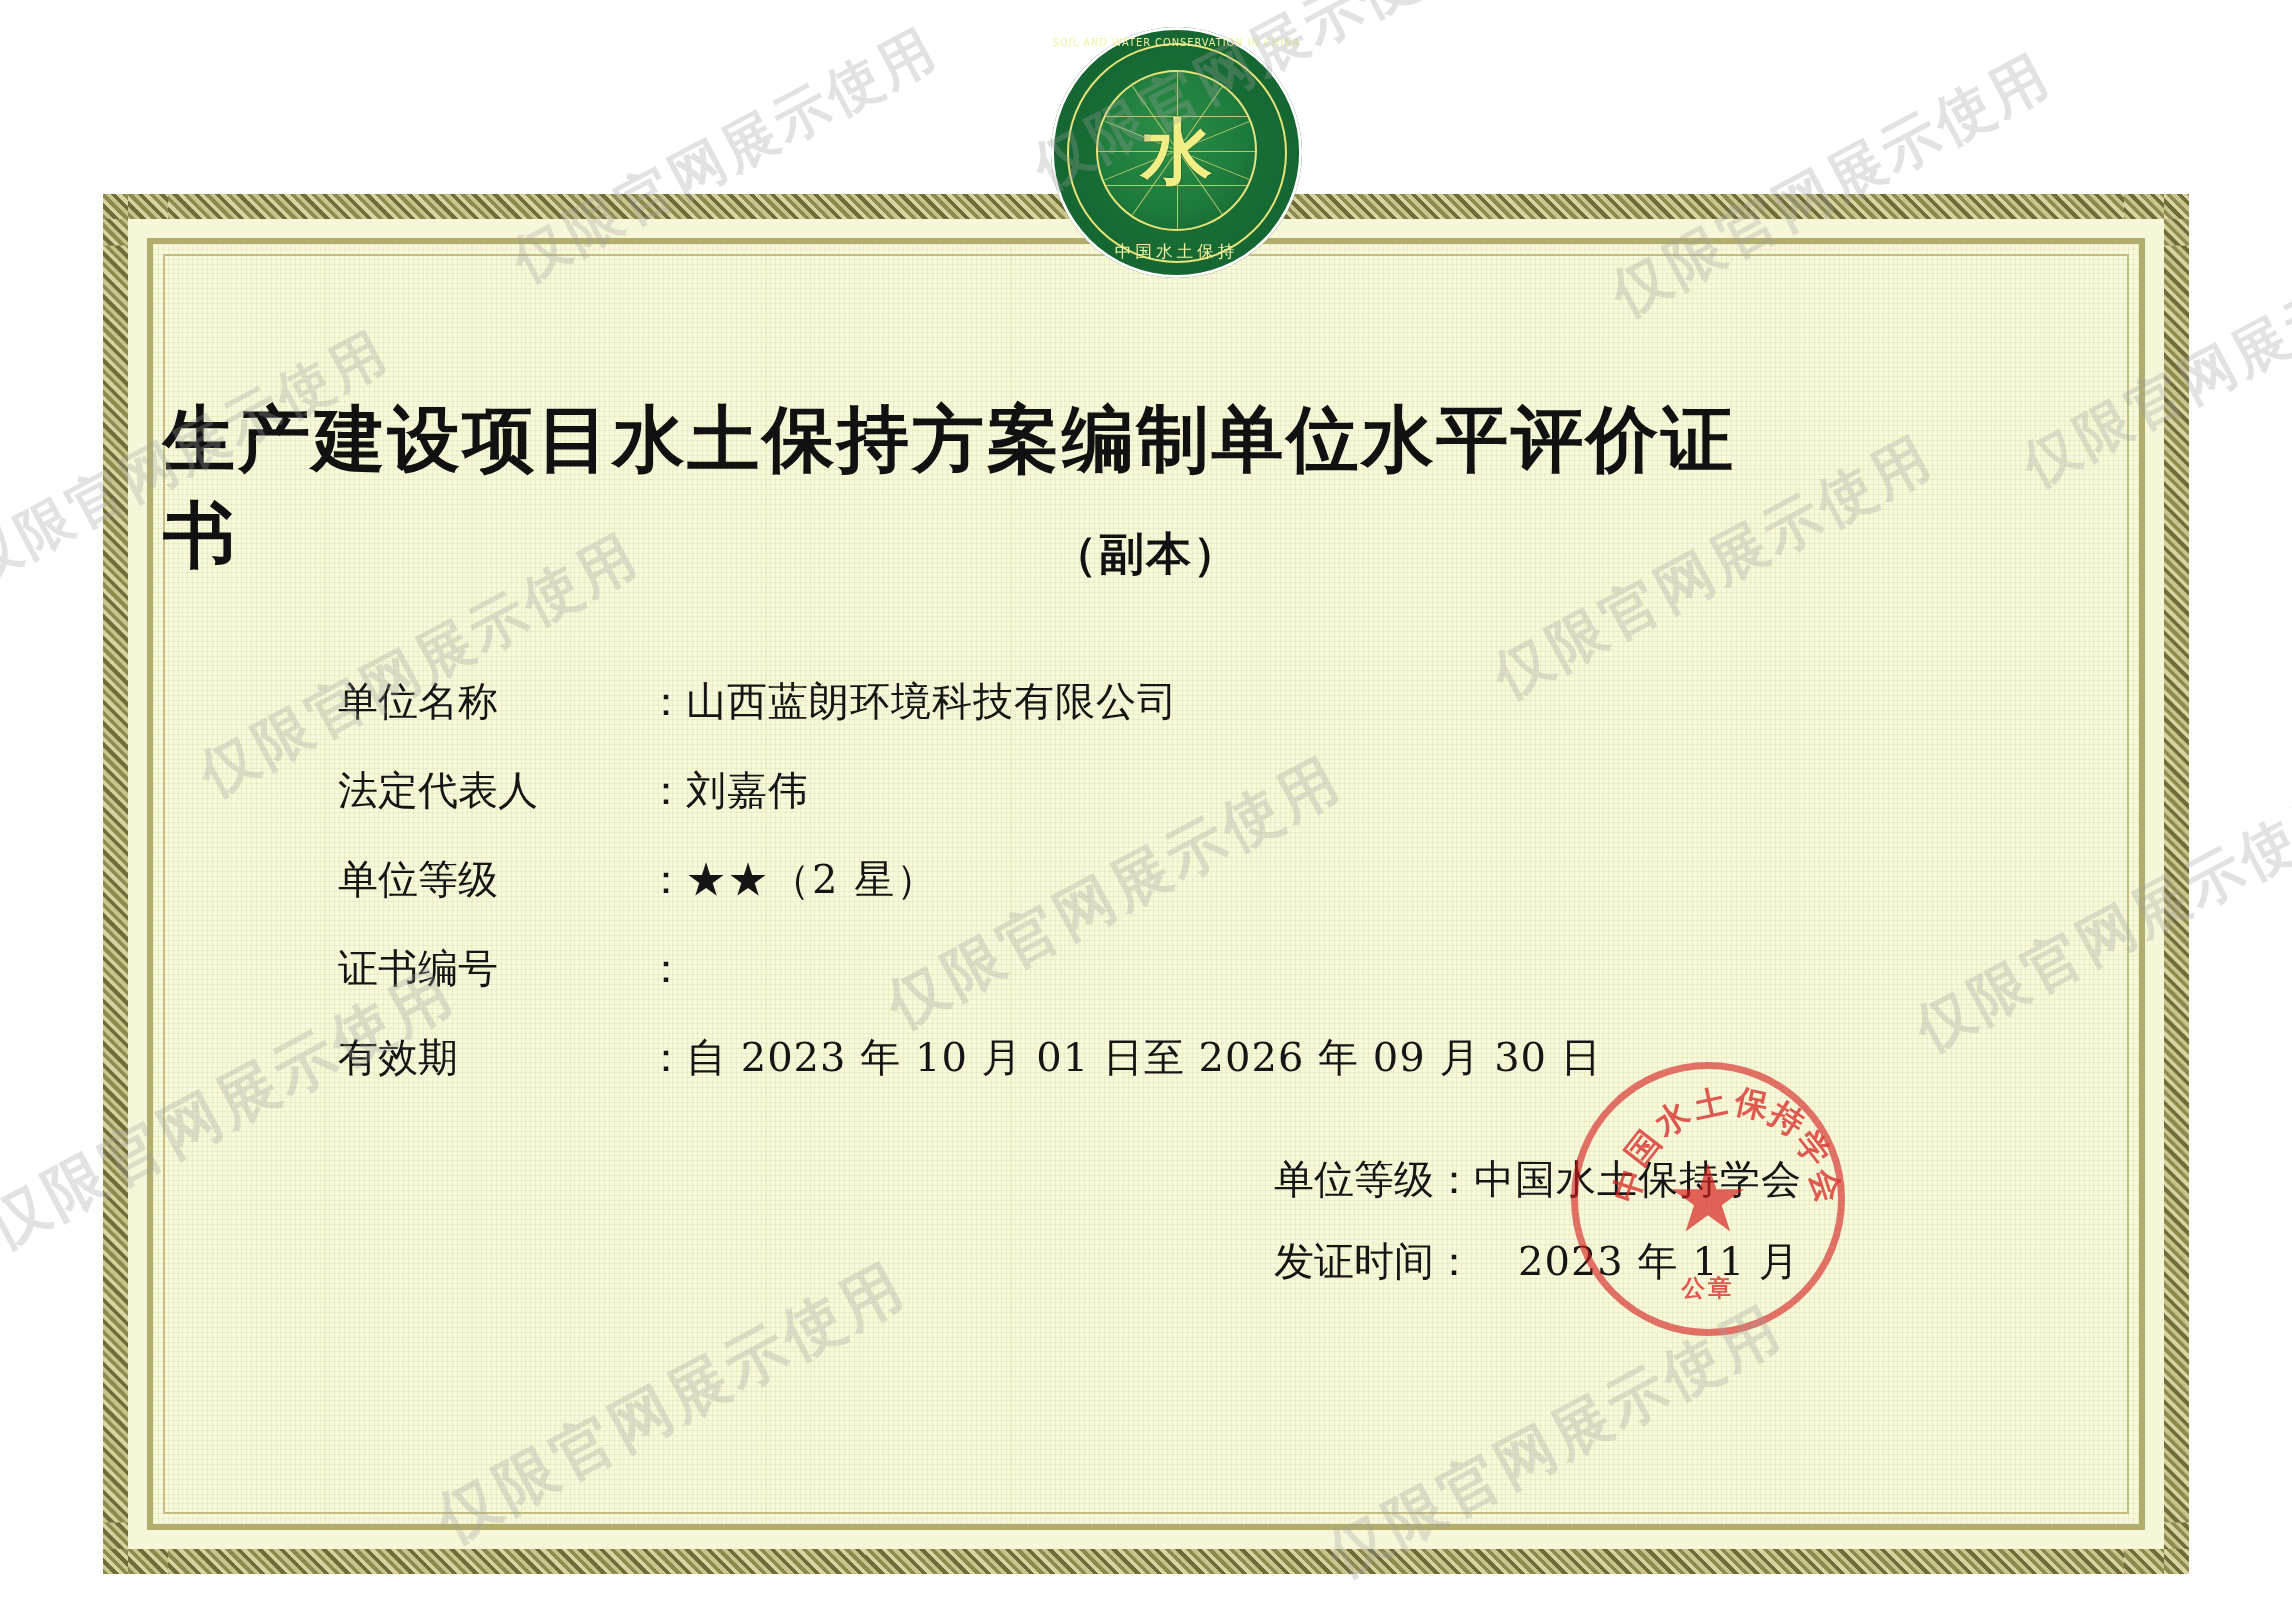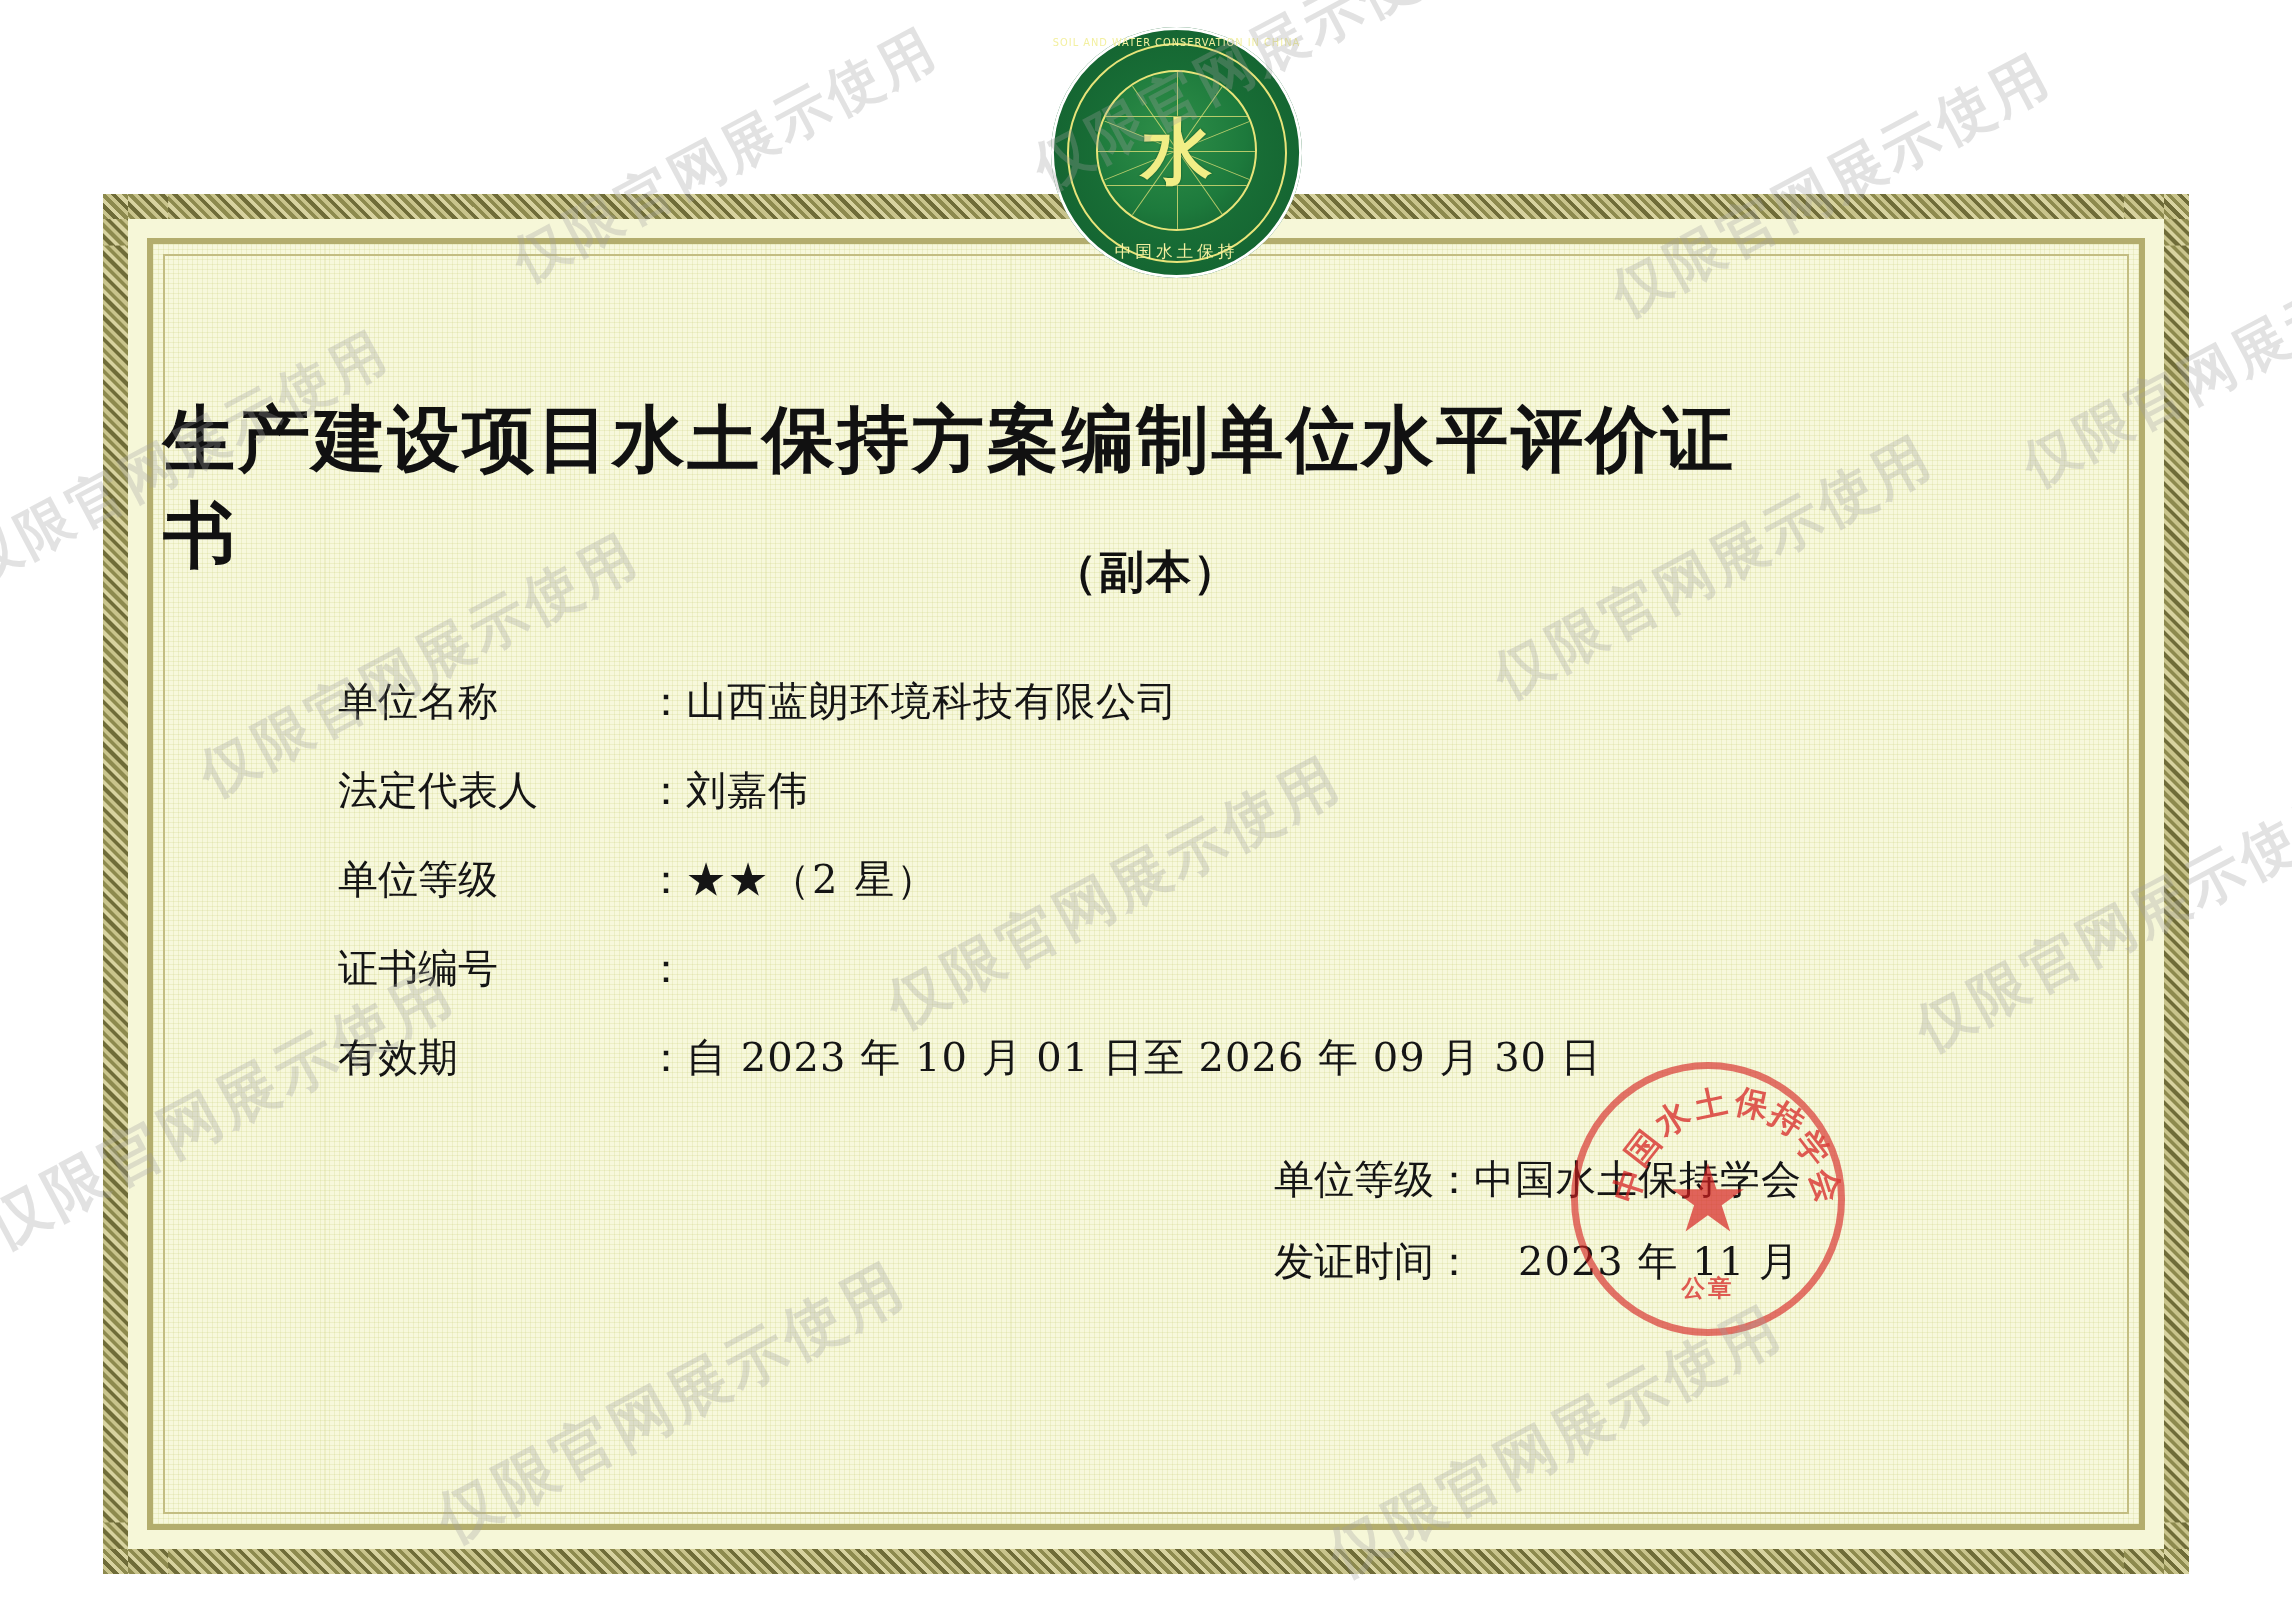--- a/index.html
+++ b/index.html
@@ -161,21 +161,20 @@
     left: 163px;
     top: 524px;
     width: 1966px;
     text-align: center;
     font-family: "DejaVu Serif", serif;
     font-weight: bold;
     font-size: 45px;
     letter-spacing: 2px;
     color: #111111;
     z-index: 4;
-    margin-top: 18px;
   }
 
   
   .fields {
     position: absolute;
     left: 338px;
     top: 674px;
     width: 1568px;
     z-index: 4;
   }

